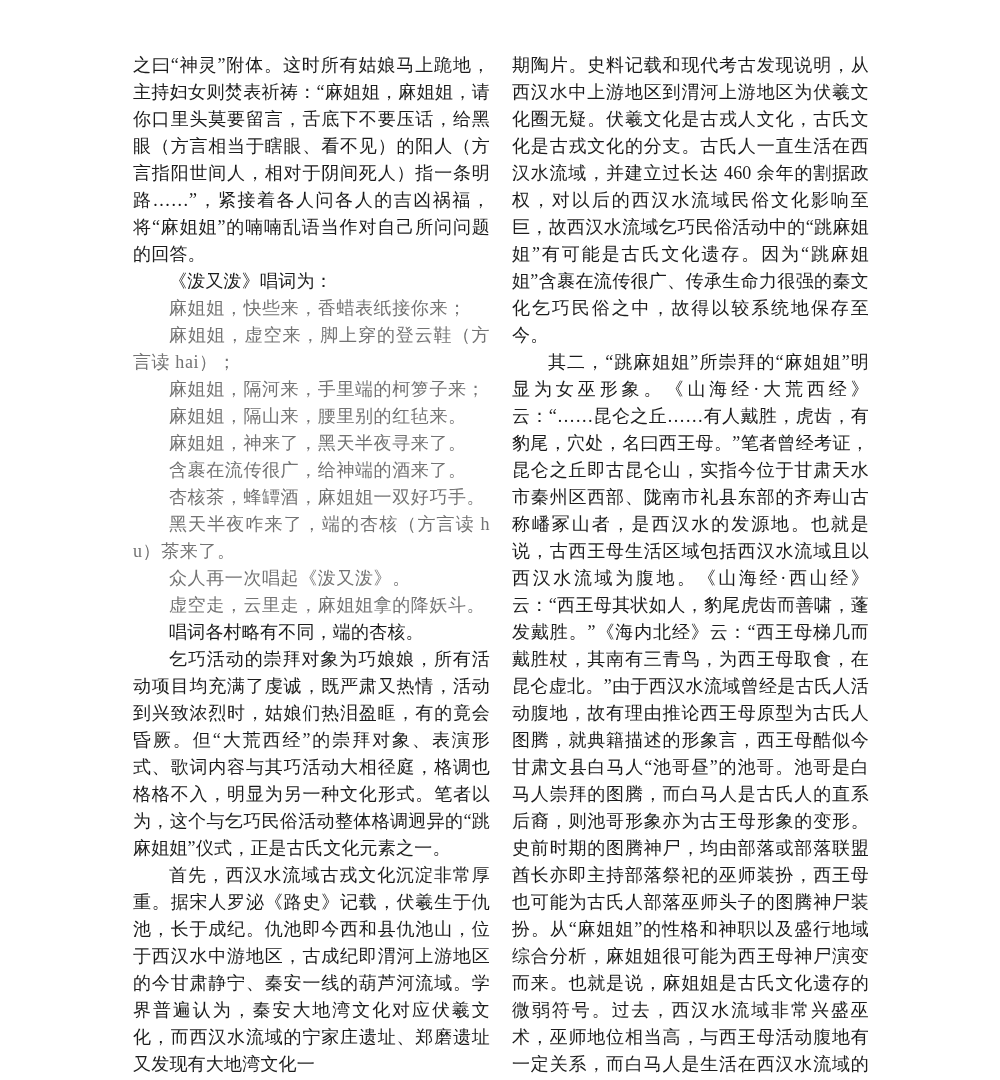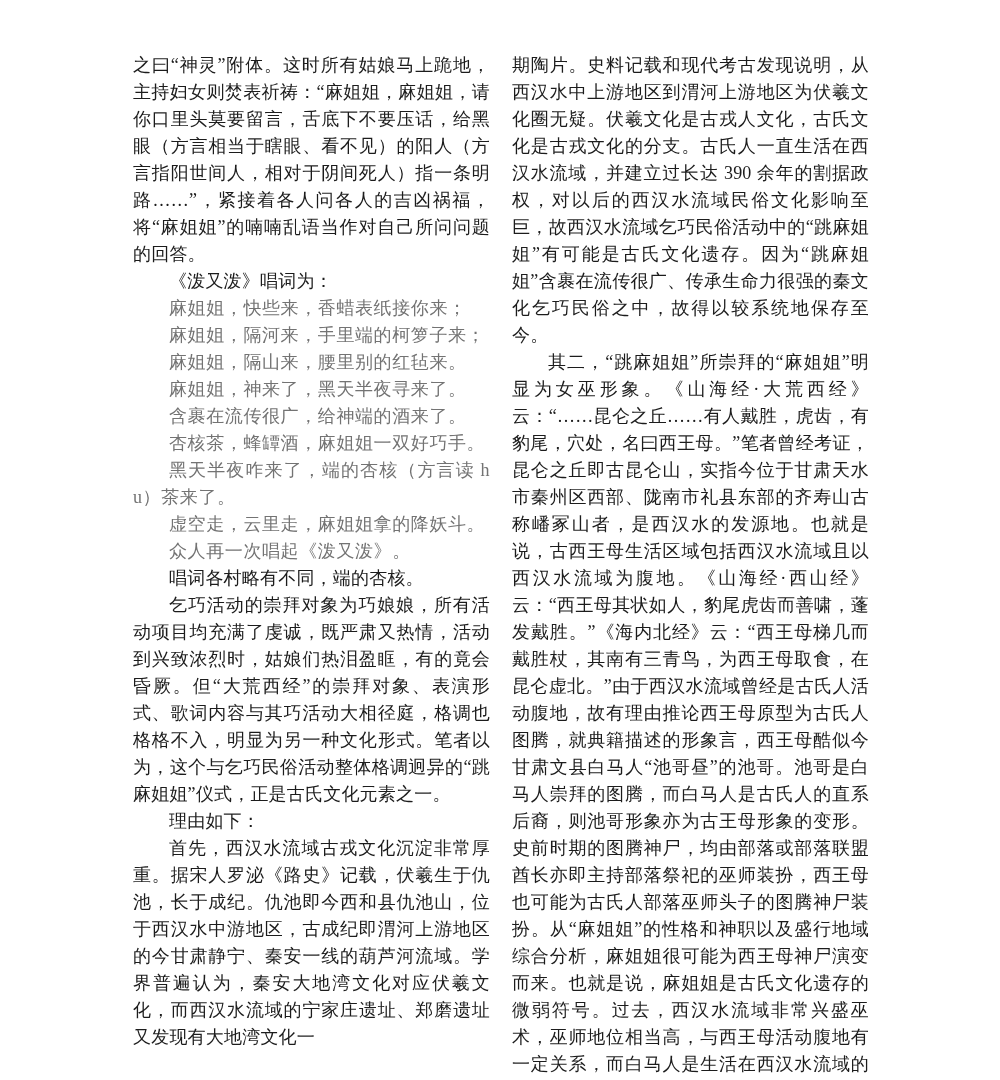--- a/index.html
+++ b/index.html
@@ -47,31 +47,31 @@
 </style>
 </head>
 <body>
 
 <div class="page">
   <div class="columns">
     <div class="column">
         <p class="para body">之曰“神灵”附体。这时所有姑娘马上跪地，主持妇女则焚表祈祷：“麻姐姐，麻姐姐，请你口里头莫要留言，舌底下不要压话，给黑眼（方言相当于瞎眼、看不见）的阳人（方言指阳世间人，相对于阴间死人）指一条明路……”，紧接着各人问各人的吉凶祸福，将“麻姐姐”的喃喃乱语当作对自己所问问题的回答。</p>
         <p class="para body indent">《泼又泼》唱词为：</p>
         <p class="para verse indent">麻姐姐，快些来，香蜡表纸接你来；</p>
+        <p class="para verse indent">麻姐姐，虚空来，脚上穿的登云鞋（方言读 hai）；</p>
         <p class="para verse indent">麻姐姐，隔河来，手里端的柯箩子来；</p>
         <p class="para verse indent">麻姐姐，隔山来，腰里别的红毡来。</p>
         <p class="para verse indent">麻姐姐，神来了，黑天半夜寻来了。</p>
         <p class="para verse indent">含裹在流传很广，给神端的酒来了。</p>
         <p class="para verse indent">杏核茶，蜂罈酒，麻姐姐一双好巧手。</p>
         <p class="para verse indent">黑天半夜咋来了，端的杏核（方言读 hu）茶来了。</p>
+        <p class="para verse indent">众人再一次唱起《泼又泼》。</p>
         <p class="para verse indent">虚空走，云里走，麻姐姐拿的降妖斗。</p>
-        <p class="para verse indent">众人再一次唱起《泼又泼》。</p>
         <p class="para body indent">唱词各村略有不同，端的杏核。</p>
         <p class="para body indent">乞巧活动的崇拜对象为巧娘娘，所有活动项目均充满了虔诚，既严肃又热情，活动到兴致浓烈时，姑娘们热泪盈眶，有的竟会昏厥。但“大荒西经”的崇拜对象、表演形式、歌词内容与其巧活动大相径庭，格调也格格不入，明显为另一种文化形式。笔者以为，这个与乞巧民俗活动整体格调迥异的“跳麻姐姐”仪式，正是古氏文化元素之一。</p>
-        <p class="para body indent">理由如下：</p>
         <p class="para body indent">首先，西汉水流域古戎文化沉淀非常厚重。据宋人罗泌《路史》记载，伏羲生于仇池，长于成纪。仇池即今西和县仇池山，位于西汉水中游地区，古成纪即渭河上游地区的今甘肃静宁、秦安一线的葫芦河流域。学界普遍认为，秦安大地湾文化对应伏羲文化，而西汉水流域的宁家庄遗址、郑磨遗址又发现有大地湾文化一</p>
       </div>
     <div class="column">
-        <p class="para body">期陶片。史料记载和现代考古发现说明，从西汉水中上游地区到渭河上游地区为伏羲文化圈无疑。伏羲文化是古戎人文化，古氏文化是古戎文化的分支。古氏人一直生活在西汉水流域，并建立过长达 390 余年的割据政权，对以后的西汉水流域民俗文化影响至巨，故西汉水流域乞巧民俗活动中的“跳麻姐姐”有可能是古氏文化遗存。因为“跳麻姐姐”含裹在流传很广、传承生命力很强的秦文化乞巧民俗之中，故得以较系统地保存至今。</p>
+        <p class="para body">期陶片。史料记载和现代考古发现说明，从西汉水中上游地区到渭河上游地区为伏羲文化圈无疑。伏羲文化是古戎人文化，古氏文化是古戎文化的分支。古氏人一直生活在西汉水流域，并建立过长达 460 余年的割据政权，对以后的西汉水流域民俗文化影响至巨，故西汉水流域乞巧民俗活动中的“跳麻姐姐”有可能是古氏文化遗存。因为“跳麻姐姐”含裹在流传很广、传承生命力很强的秦文化乞巧民俗之中，故得以较系统地保存至今。</p>
         <p class="para body indent">其二，“跳麻姐姐”所崇拜的“麻姐姐”明显为女巫形象。《山海经·大荒西经》云：“……昆仑之丘……有人戴胜，虎齿，有豹尾，穴处，名曰西王母。”笔者曾经考证，昆仑之丘即古昆仑山，实指今位于甘肃天水市秦州区西部、陇南市礼县东部的齐寿山古称嶓冢山者，是西汉水的发源地。也就是说，古西王母生活区域包括西汉水流域且以西汉水流域为腹地。《山海经·西山经》云：“西王母其状如人，豹尾虎齿而善啸，蓬发戴胜。”《海内北经》云：“西王母梯几而戴胜杖，其南有三青鸟，为西王母取食，在昆仑虚北。”由于西汉水流域曾经是古氏人活动腹地，故有理由推论西王母原型为古氏人图腾，就典籍描述的形象言，西王母酷似今甘肃文县白马人“池哥昼”的池哥。池哥是白马人崇拜的图腾，而白马人是古氏人的直系后裔，则池哥形象亦为古王母形象的变形。史前时期的图腾神尸，均由部落或部落联盟酋长亦即主持部落祭祀的巫师装扮，西王母也可能为古氏人部落巫师头子的图腾神尸装扮。从“麻姐姐”的性格和神职以及盛行地域综合分析，麻姐姐很可能为西王母神尸演变而来。也就是说，麻姐姐是古氏文化遗存的微弱符号。过去，西汉水流域非常兴盛巫术，巫师地位相当高，与西王母活动腹地有一定关系，而白马人是生活在西汉水流域的古氏人的后裔，也同样盛行巫术，亦可推证作为巫师的麻姐姐的渊源。</p>
       </div>
   </div>
 </div>
 
 </body></html>

